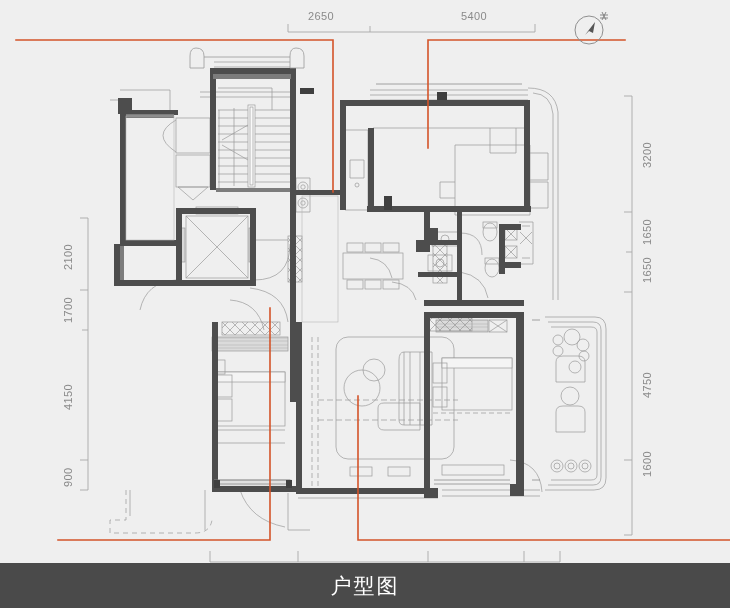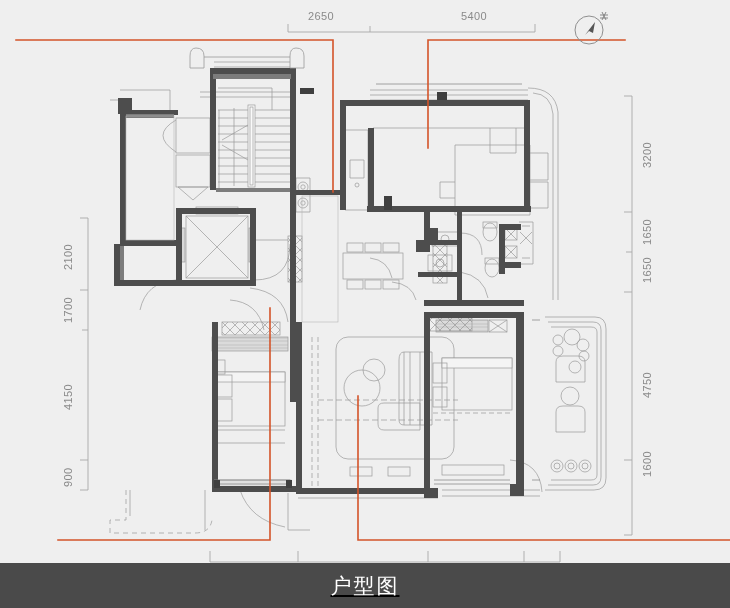--- a/index.html
+++ b/index.html
@@ -13,21 +13,21 @@
   
   .dim{
     position:absolute;color:#8a8a8a;font-size:11px;letter-spacing:.4px;
     white-space:nowrap;
   }
   .dim.vert{transform:rotate(-90deg);transform-origin:0 0;}
 
   
   #caption-bar{
     position:absolute;left:0;bottom:0;width:730px;height:45px;
-    background:#4a4a4a;display:flex;align-items:center;justify-content:center;text-decoration:underline;
+    background:#4a4a4a;display:flex;align-items:center;justify-content:center;
   }
   #caption-bar .cap{
     color:#ffffff;font-size:21px;letter-spacing:2px;
     font-family:"DejaVu Sans","Liberation Sans",sans-serif;
   }
 
   
   #compass{position:absolute;left:573px;top:8px;width:34px;height:34px;}
 
   svg.plan{position:absolute;left:0;top:0;}

